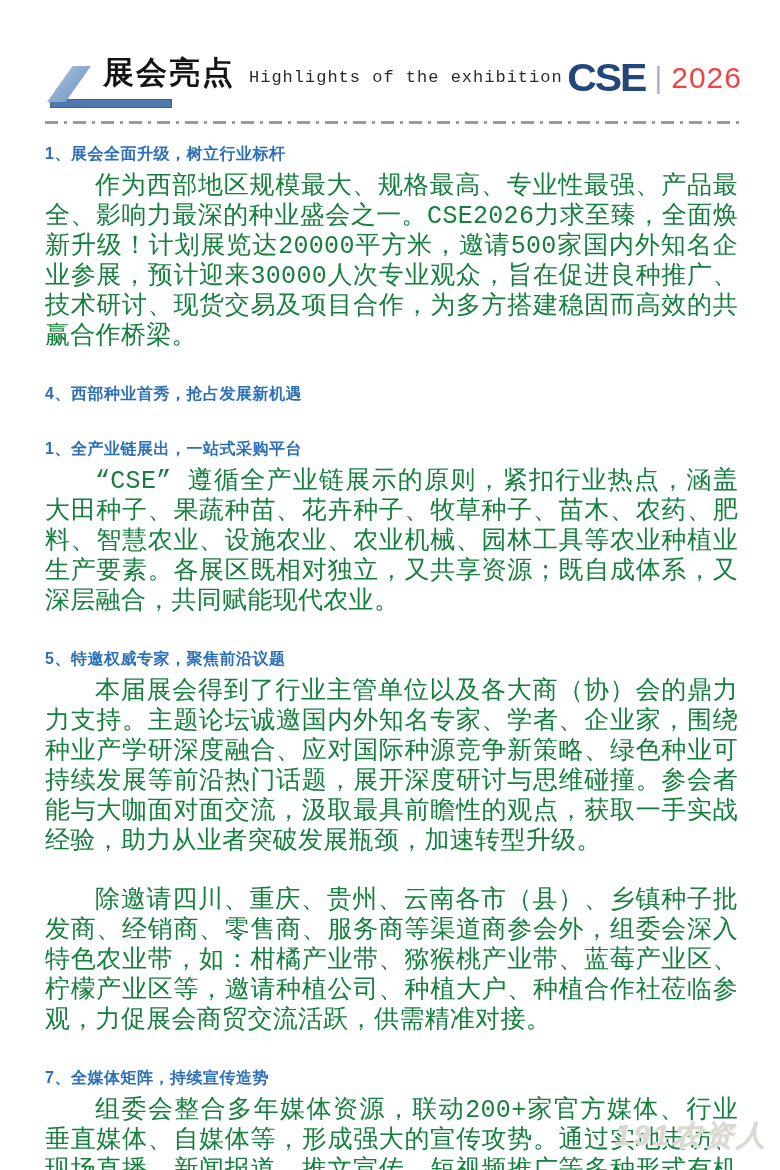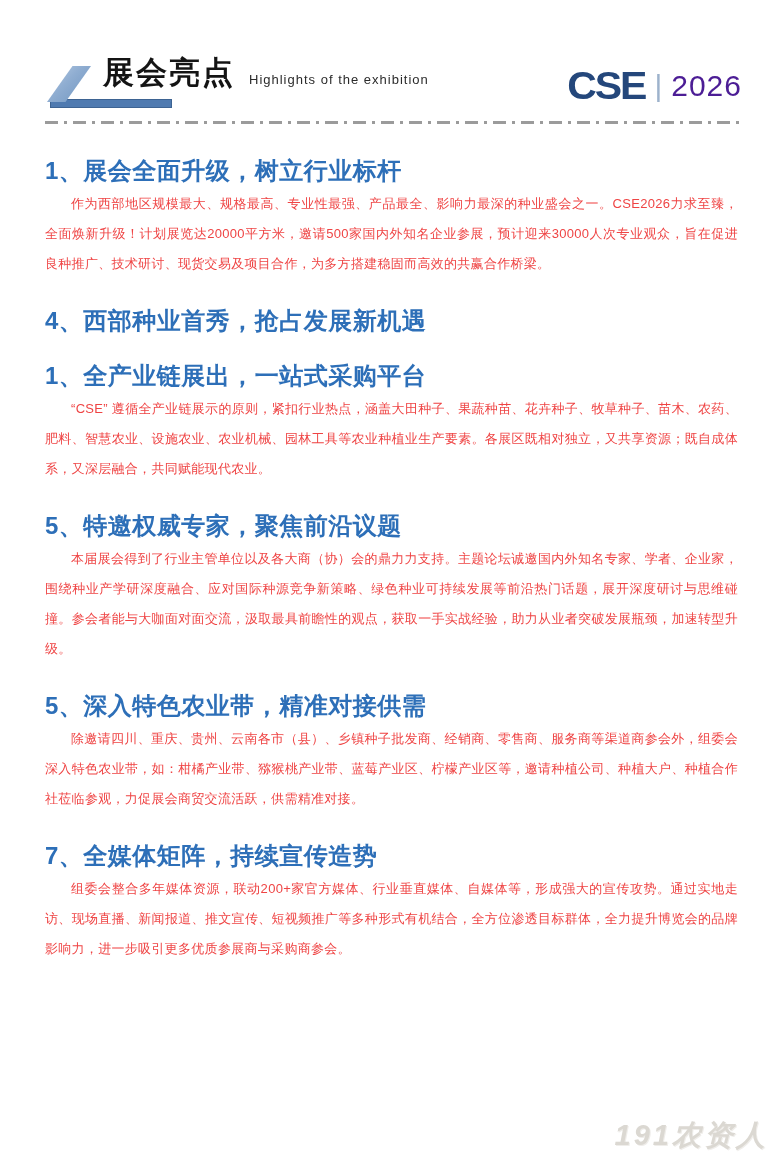--- a/index.html
+++ b/index.html
@@ -20,54 +20,54 @@
     position:absolute;left:2px;top:12px;width:44px;height:36px;
     clip-path:polygon(0% 100%,58% 0%,100% 0%,42% 100%);
     background:linear-gradient(135deg,#b9cde4 0%,#8fadd1 45%,#6e94bf 100%);
   }
   .title-row{display:flex;align-items:flex-end;gap:14px;}
   .page-title{
     margin:0;font-size:31px;line-height:38px;font-weight:800;
     color:#141414;letter-spacing:2px;white-space:nowrap;
   }
   .page-subtitle{
-    font-family:Liberation Sans, sans-serif;
-    font-size:13px;color:#2b2b2b;letter-spacing:1px;
+    font-family:Liberation Mono, monospace;
+    font-size:17px;color:#2b2b2b;letter-spacing:1px;
     padding-bottom:5px;white-space:nowrap;
   }
   .title-bar{
     margin-top:7px;margin-left:-53px;width:122px;height:9px;
     background:#4f7ab0;border:1px solid #3d6392;box-sizing:border-box;
   }
-  .logo-block{display:flex;align-items:center;gap:9px;margin-top:14px;}
+  .logo-block{display:flex;align-items:center;gap:9px;margin-top:6px;}
   .logo-cse{
     font-size:41px;font-weight:900;color:#24477b;letter-spacing:-2px;
     line-height:36px;transform:scaleY(.95);
   }
   .logo-sep{font-size:30px;font-weight:300;color:#9db2cc;line-height:32px;}
-  .logo-year{font-size:30px;font-weight:500;color:#4c1d95;letter-spacing:1px;line-height:32px;}
+  .logo-year{font-size:30px;font-weight:500;color:#ef4444;letter-spacing:1px;line-height:32px;}
 
   
   .divider{
     position:absolute;top:121px;left:45px;right:36px;height:3px;
     background:repeating-linear-gradient(90deg,
       #9b9b9b 0 13px,transparent 13px 19px,
       #9b9b9b 19px 22px,transparent 22px 28px);
   }
 
   
   .content{position:absolute;top:141px;left:45px;right:42px;}
   .sec{margin:0 0 29px 0;}
   .sec-heading{
-    margin:17px 0 5px 0;font-size:24px;line-height:26px;
+    margin:0 0 5px 0;font-size:16px;line-height:26px;
     font-weight:800;color:#2d6fb8;letter-spacing:.5px;
   }
   .sec-body{
-    margin:0;font-size:13px;line-height:30px;color:#ef4444;
-    text-indent:2em;text-align:justify;letter-spacing:.3px;
+    margin:0;font-size:25px;line-height:30px;color:#15803d;
+    text-indent:2em;text-align:justify;letter-spacing:.3px;font-family:Liberation Mono, monospace;
   }
 
   
   .watermark{
     position:absolute;right:12px;bottom:14px;
     font-size:29px;font-style:italic;font-weight:700;
     color:#dbd8d2;letter-spacing:3px;
     text-shadow:1px 1px 0 #efedea;
   }
 </style>
@@ -109,21 +109,20 @@
       <h2 class="sec-heading">1、全产业链展出，一站式采购平台</h2>
       <p class="sec-body">“CSE” 遵循全产业链展示的原则，紧扣行业热点，涵盖大田种子、果蔬种苗、花卉种子、牧草种子、苗木、农药、肥料、智慧农业、设施农业、农业机械、园林工具等农业种植业生产要素。各展区既相对独立，又共享资源；既自成体系，又深层融合，共同赋能现代农业。</p>
     </section>
 
     <section class="sec">
       <h2 class="sec-heading">5、特邀权威专家，聚焦前沿议题</h2>
       <p class="sec-body">本届展会得到了行业主管单位以及各大商（协）会的鼎力力支持。主题论坛诚邀国内外知名专家、学者、企业家，围绕种业产学研深度融合、应对国际种源竞争新策略、绿色种业可持续发展等前沿热门话题，展开深度研讨与思维碰撞。参会者能与大咖面对面交流，汲取最具前瞻性的观点，获取一手实战经验，助力从业者突破发展瓶颈，加速转型升级。</p>
     </section>
 
     <section class="sec">
-      <h2 class="sec-heading">5、深入特色农业带，精准对接供需</h2>
       <p class="sec-body">除邀请四川、重庆、贵州、云南各市（县）、乡镇种子批发商、经销商、零售商、服务商等渠道商参会外，组委会深入特色农业带，如：柑橘产业带、猕猴桃产业带、蓝莓产业区、柠檬产业区等，邀请种植公司、种植大户、种植合作社莅临参观，力促展会商贸交流活跃，供需精准对接。</p>
     </section>
 
     <section class="sec">
       <h2 class="sec-heading">7、全媒体矩阵，持续宣传造势</h2>
       <p class="sec-body">组委会整合多年媒体资源，联动200+家官方媒体、行业垂直媒体、自媒体等，形成强大的宣传攻势。通过实地走访、现场直播、新闻报道、推文宣传、短视频推广等多种形式有机结合，全方位渗透目标群体，全力提升博览会的品牌影响力，进一步吸引更多优质参展商与采购商参会。</p>
     </section>
 
   </div>
 

